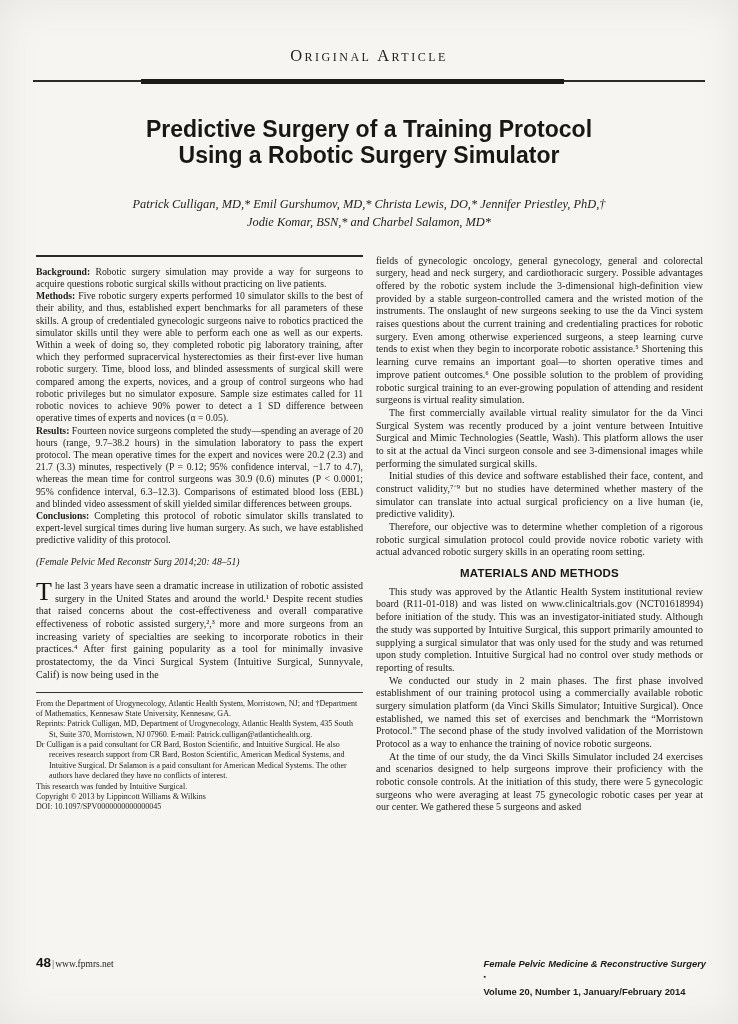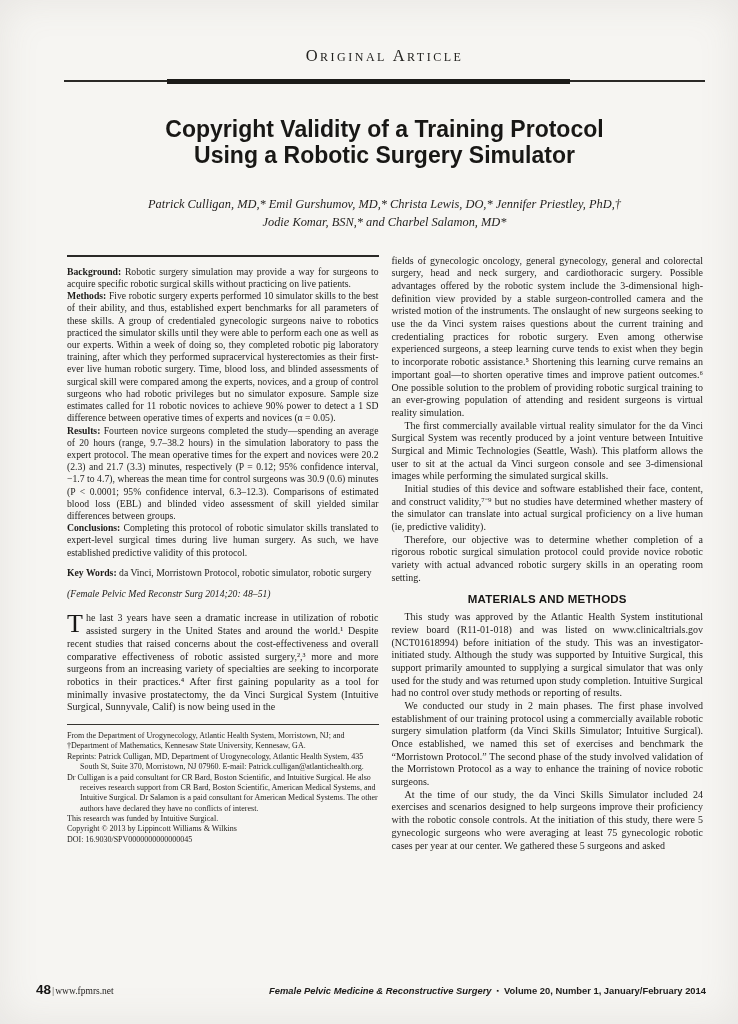--- a/index.html
+++ b/index.html
@@ -10,21 +10,20 @@
     color: #1d1c1a;
     -webkit-font-smoothing: antialiased;
   }
   .page {
     position: relative;
     width: 738px;
     height: 1024px;
     background: #f6f5f2;
     overflow: hidden;
     box-shadow: inset 0 0 40px rgba(120,115,105,0.12);
-    padding-left: 31px;
   }
   
   .article-type {
     padding-top: 46px;
     text-align: center;
     font-variant: small-caps;
     font-size: 16.5px;
     letter-spacing: 2.5px;
     color: #23221f;
   }
@@ -143,20 +142,21 @@
     font-size: 9.5px;
     color: #201f1d;
   }
   .footer-right {
     font-family: "Liberation Sans", sans-serif;
     font-size: 9.4px;
     color: #1d1c1a;
     display: flex;
     align-items: baseline;
     gap: 5px;
+    flex-direction: column;
   }
   .journal-name { font-style: italic; font-weight: bold; }
   .footer-bullet { font-size: 7px; position: relative; top: -1px; }
   .issue-info { font-weight: bold; }
   .copyright {
     position: absolute;
     left: 0; right: 0;
     bottom: 7px;
     text-align: center;
     font-family: "Liberation Sans", sans-serif;
@@ -170,57 +170,56 @@
 <div class="page">
 
   <div class="article-type">Original Article</div>
 
   <div class="header-rule">
     <div class="rule-thin"></div>
     <div class="rule-thick"></div>
   </div>
 
   <div class="title">
-    <div>Copyright Validity of a Training Protocol</div>
+    <div>Predictive Surgery of a Training Protocol</div>
     <div>Using a Robotic Surgery Simulator</div>
   </div>
 
   <div class="authors">
     <div>Patrick Culligan, MD,* Emil Gurshumov, MD,* Christa Lewis, DO,* Jennifer Priestley, PhD,†</div>
     <div>Jodie Komar, BSN,* and Charbel Salamon, MD*</div>
   </div>
 
   <div class="columns">
 
     <div class="col">
       <div class="abstract-rule"></div>
 
-      <p class="abs"><b class="abs-label">Background:</b> <span>Robotic surgery simulation may provide a way for surgeons to acquire specific robotic surgical skills without practicing on live patients.</span></p>
+      <p class="abs"><b class="abs-label">Background:</b> <span>Robotic surgery simulation may provide a way for surgeons to acquire questions robotic surgical skills without practicing on live patients.</span></p>
 
       <p class="abs"><b class="abs-label">Methods:</b> <span>Five robotic surgery experts performed 10 simulator skills to the best of their ability, and thus, established expert benchmarks for all parameters of these skills. A group of credentialed gynecologic surgeons naive to robotics practiced the simulator skills until they were able to perform each one as well as our experts. Within a week of doing so, they completed robotic pig laboratory training, after which they performed supracervical hysterectomies as their first-ever live human robotic surgery. Time, blood loss, and blinded assessments of surgical skill were compared among the experts, novices, and a group of control surgeons who had robotic privileges but no simulator exposure. Sample size estimates called for 11 robotic novices to achieve 90% power to detect a 1 SD difference between operative times of experts and novices (α = 0.05).</span></p>
 
       <p class="abs"><b class="abs-label">Results:</b> <span>Fourteen novice surgeons completed the study—spending an average of 20 hours (range, 9.7–38.2 hours) in the simulation laboratory to pass the expert protocol. The mean operative times for the expert and novices were 20.2 (2.3) and 21.7 (3.3) minutes, respectively (P = 0.12; 95% confidence interval, −1.7 to 4.7), whereas the mean time for control surgeons was 30.9 (0.6) minutes (P &lt; 0.0001; 95% confidence interval, 6.3–12.3). Comparisons of estimated blood loss (EBL) and blinded video assessment of skill yielded similar differences between groups.</span></p>
 
       <p class="abs"><b class="abs-label">Conclusions:</b> <span>Completing this protocol of robotic simulator skills translated to expert-level surgical times during live human surgery. As such, we have established predictive validity of this protocol.</span></p>
 
-      <p class="abs keywords"><b class="abs-label">Key Words:</b> <span>da Vinci, Morristown Protocol, robotic simulator, robotic surgery</span></p>
 
       <p class="citation">(Female Pelvic Med Reconstr Surg 2014;20: 48–51)</p>
 
       <p class="intro"><span class="dropcap">T</span><span>he last 3 years have seen a dramatic increase in utilization of robotic assisted surgery in the United States and around the world.¹ Despite recent studies that raised concerns about the cost-effectiveness and overall comparative effectiveness of robotic assisted surgery,²,³ more and more surgeons from an increasing variety of specialties are seeking to incorporate robotics in their practices.⁴ After first gaining popularity as a tool for minimally invasive prostatectomy, the da Vinci Surgical System (Intuitive Surgical, Sunnyvale, Calif) is now being used in the</span></p>
 
       <div class="footnote-rule"></div>
 
       <div class="footnotes">
         <p class="fn">From the Department of Urogynecology, Atlantic Health System, Morristown, NJ; and †Department of Mathematics, Kennesaw State University, Kennesaw, GA.</p>
         <p class="fn hang">Reprints: Patrick Culligan, MD, Department of Urogynecology, Atlantic Health System, 435 South St, Suite 370, Morristown, NJ 07960. E-mail: Patrick.culligan@atlantichealth.org.</p>
         <p class="fn hang">Dr Culligan is a paid consultant for CR Bard, Boston Scientific, and Intuitive Surgical. He also receives research support from CR Bard, Boston Scientific, American Medical Systems, and Intuitive Surgical. Dr Salamon is a paid consultant for American Medical Systems. The other authors have declared they have no conflicts of interest.</p>
         <p class="fn">This research was funded by Intuitive Surgical.</p>
         <p class="fn">Copyright © 2013 by Lippincott Williams &amp; Wilkins</p>
-        <p class="fn">DOI: 16.9030/SPV0000000000000045</p>
+        <p class="fn">DOI: 10.1097/SPV0000000000000045</p>
       </div>
     </div>
 
     <div class="col">
       <p class="para first">fields of gynecologic oncology, general gynecology, general and colorectal surgery, head and neck surgery, and cardiothoracic surgery. Possible advantages offered by the robotic system include the 3-dimensional high-definition view provided by a stable surgeon-controlled camera and the wristed motion of the instruments. The onslaught of new surgeons seeking to use the da Vinci system raises questions about the current training and credentialing practices for robotic surgery. Even among otherwise experienced surgeons, a steep learning curve tends to exist when they begin to incorporate robotic assistance.⁵ Shortening this learning curve remains an important goal—to shorten operative times and improve patient outcomes.⁶ One possible solution to the problem of providing robotic surgical training to an ever-growing population of attending and resident surgeons is virtual reality simulation.</p>
       <p class="para">The first commercially available virtual reality simulator for the da Vinci Surgical System was recently produced by a joint venture between Intuitive Surgical and Mimic Technologies (Seattle, Wash). This platform allows the user to sit at the actual da Vinci surgeon console and see 3-dimensional images while performing the simulated surgical skills.</p>
       <p class="para">Initial studies of this device and software established their face, content, and construct validity,⁷⁻⁹ but no studies have determined whether mastery of the simulator can translate into actual surgical proficiency on a live human (ie, predictive validity).</p>
       <p class="para">Therefore, our objective was to determine whether completion of a rigorous robotic surgical simulation protocol could provide novice robotic variety with actual advanced robotic surgery skills in an operating room setting.</p>
       <h2 class="section-heading">MATERIALS AND METHODS</h2>
       <p class="para">This study was approved by the Atlantic Health System institutional review board (R11-01-018) and was listed on www.clinicaltrials.gov (NCT01618994) before initiation of the study. This was an investigator-initiated study. Although the study was supported by Intuitive Surgical, this support primarily amounted to supplying a surgical simulator that was only used for the study and was returned upon study completion. Intuitive Surgical had no control over study methods or reporting of results.</p>

